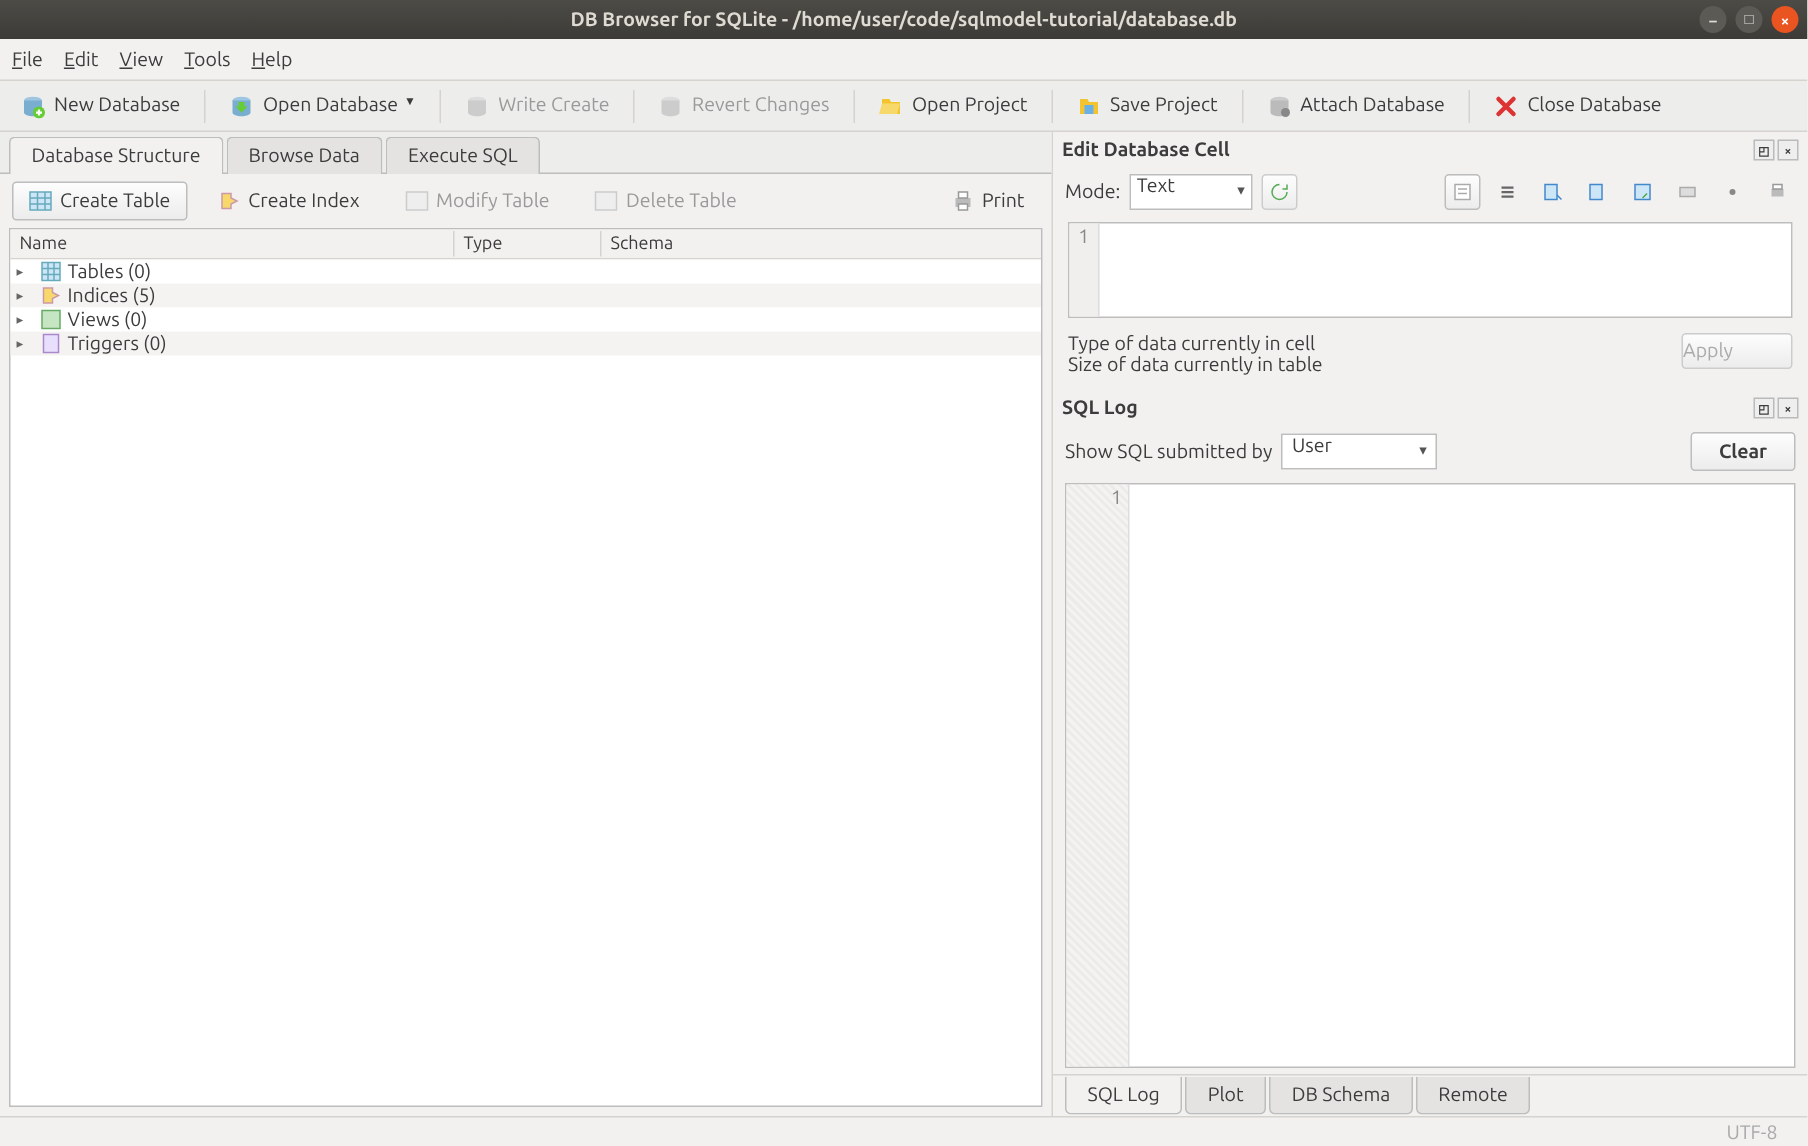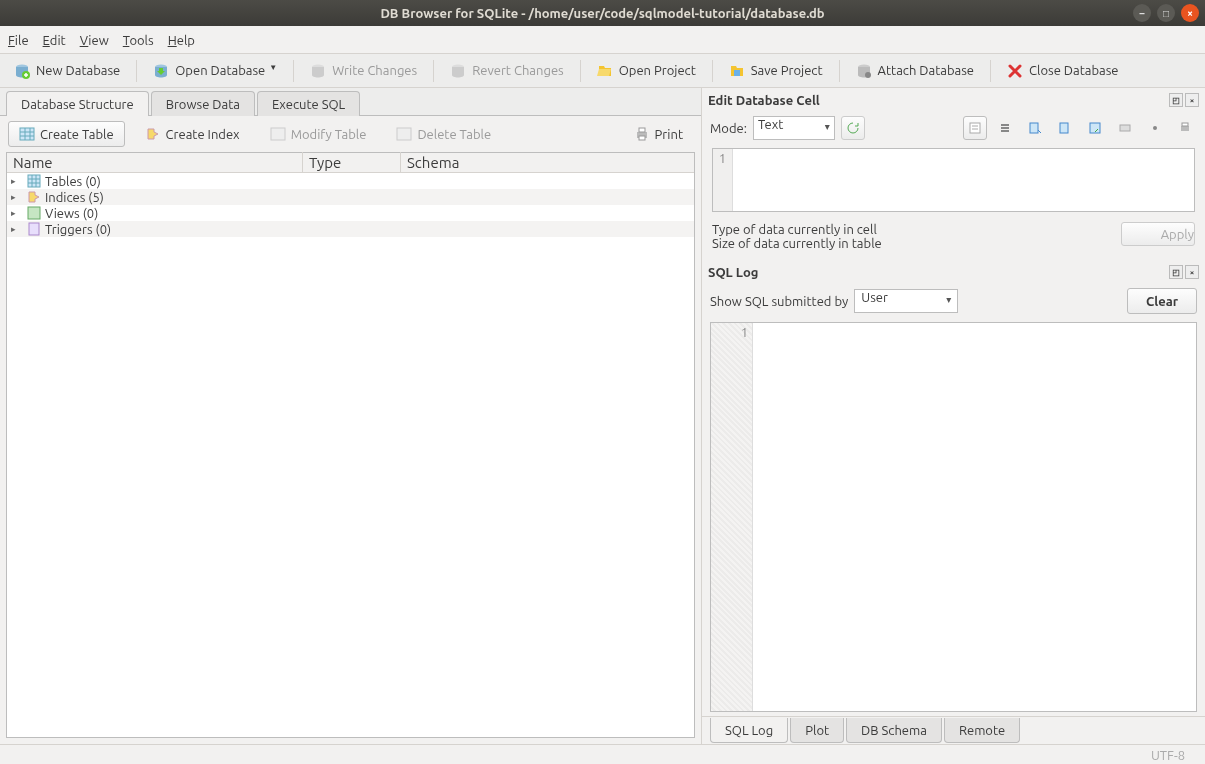--- a/index.html
+++ b/index.html
@@ -38,21 +38,21 @@
 
 
 .struct-toolbar { height: 36px; display: flex; align-items: center; padding: 4px 8px; gap: 10px; }
 .struct-btn { display: flex; align-items: center; gap: 5px; padding: 4px 10px; border: 1px solid #bdbdbd; border-radius: 3px; background: linear-gradient(#fdfdfd,#ececec); }
 .struct-btn.flat { border: none; background: transparent; }
 .struct-btn.disabled { color: #9a9a9a; border-color: #d0d0d0; }
 
 
 .tree-area { flex: 1; margin: 0 6px 6px 6px; border: 1px solid #bdbdbd; background: #fff; display: flex; flex-direction: column; }
 .tree-header { display: flex; background: #f2f1f0; border-bottom: 1px solid #d6d3cf; height: 20px; align-items: center; }
-.tree-header div { padding: 2px 6px; border-right: 1px solid #d6d3cf; font-size: 15px; }
+.tree-header div { padding: 2px 6px; border-right: 1px solid #d6d3cf; font-size: 12px; }
 .tree-body { flex: 1; }
 .tree-row { display: flex; align-items: center; padding: 1px 4px; gap: 4px; }
 .tree-row:nth-child(odd) { background: #fff; }
 .tree-row:nth-child(even) { background: #f4f3f2; }
 .tree-row .exp { width: 12px; font-size: 9px; color: #666; }
 .tree-row .ic { width: 14px; height: 14px; }
 
 
 .panel-title { height: 24px; display: flex; align-items: center; justify-content: space-between; padding: 0 6px; font-weight: bold; }
 .panel-title .pt-btns { display: flex; gap: 2px; }
@@ -64,21 +64,21 @@
 .mode-icons { display: flex; gap: 6px; margin-left: auto; }
 .mode-iconbtn { width: 24px; height: 24px; border: 1px solid #ccc; border-radius: 3px; display:flex; align-items:center; justify-content:center; background: linear-gradient(#fdfdfd,#ececec); }
 .mode-iconbtn.flat { border-color: transparent; background: transparent; }
 .mode-iconbtn.active { border-color: #bdbdbd; }
 
 .cell-editor { margin: 4px 10px 6px 10px; border: 1px solid #bdbdbd; background: #fff; height: 64px; display: flex; }
 .gutter { width: 20px; background: #f0efee; border-right: 1px solid #ddd; color: #888; text-align: center; font-size: 11px; padding-top: 2px; }
 .cell-text { flex: 1; }
 
 .info-row { display: flex; align-items: flex-start; justify-content: space-between; padding: 4px 10px; }
-.info-row .apply { width: 74px; height: 24px; border: 1px solid #ccc; border-radius: 3px; background: linear-gradient(#fdfdfd,#ececec); color: #aaa; text-align: right; line-height: 22px; }
+.info-row .apply { width: 74px; height: 24px; border: 1px solid #ccc; border-radius: 3px; background: linear-gradient(#fdfdfd,#ececec); color: #aaa; text-align: left; line-height: 22px; }
 
 .sql-log-hdr { padding: 4px 8px; display:flex; align-items:center; gap:6px; }
 .sql-log-select { width: 104px; height: 24px; border: 1px solid #bdbdbd; background: #fff; padding: 0 18px 0 6px; position: relative; }
 .sql-log-select::after { content: "▾"; position: absolute; right: 6px; top: 4px; font-size: 10px; color: #555; }
 .clear-btn { margin-left: auto; width: 70px; height: 26px; border: 1px solid #bdbdbd; border-radius: 3px; background: linear-gradient(#fdfdfd,#ececec); text-align:center; line-height:24px;font-weight:bold; }
 
 .log-area { flex: 1; margin: 4px 8px; border: 1px solid #bdbdbd; background: #fff; display:flex; }
 .log-area .gutter { background: repeating-linear-gradient(45deg,#f4f3f2,#f4f3f2 2px,#ecebea 2px,#ecebea 4px); width:42px; color:#888; font-size:11px; padding: 2px 4px; text-align:right; border-right:1px solid #ddd;}
 .bottom-tabs { height: 28px; display:flex; align-items:flex-end; padding-left:8px; border-top:1px solid #d6d3cf; }
 .bottom-tabs .tab { border-radius: 0 0 4px 4px; border-top:none; border-bottom:1px solid #bdbdbd; top:-1px; }
@@ -124,21 +124,21 @@
       </svg>
     <span>Open Database</span>
     <span class="drop-arrow">▼</span>
   </div>
   <div class="sep"></div>
   <div class="tool-btn disabled">
     <svg class="icon-svg" viewBox="0 0 16 16">
         <ellipse cx="8" cy="4" rx="6" ry="2.5" fill="#ddd"></ellipse>
         <path d="M2 4v8c0 1.4 2.7 2.5 6 2.5s6-1.1 6-2.5V4" fill="#ccc"></path>
       </svg>
-    <span>Write Changes</span>
+    <span>Write Create</span>
   </div>
   <div class="sep"></div>
   <div class="tool-btn disabled">
     <svg class="icon-svg" viewBox="0 0 16 16">
         <ellipse cx="8" cy="4" rx="6" ry="2.5" fill="#ddd"></ellipse>
         <path d="M2 4v8c0 1.4 2.7 2.5 6 2.5s6-1.1 6-2.5V4" fill="#ccc"></path>
       </svg>
     <span>Revert Changes</span>
   </div>
   <div class="sep"></div>

